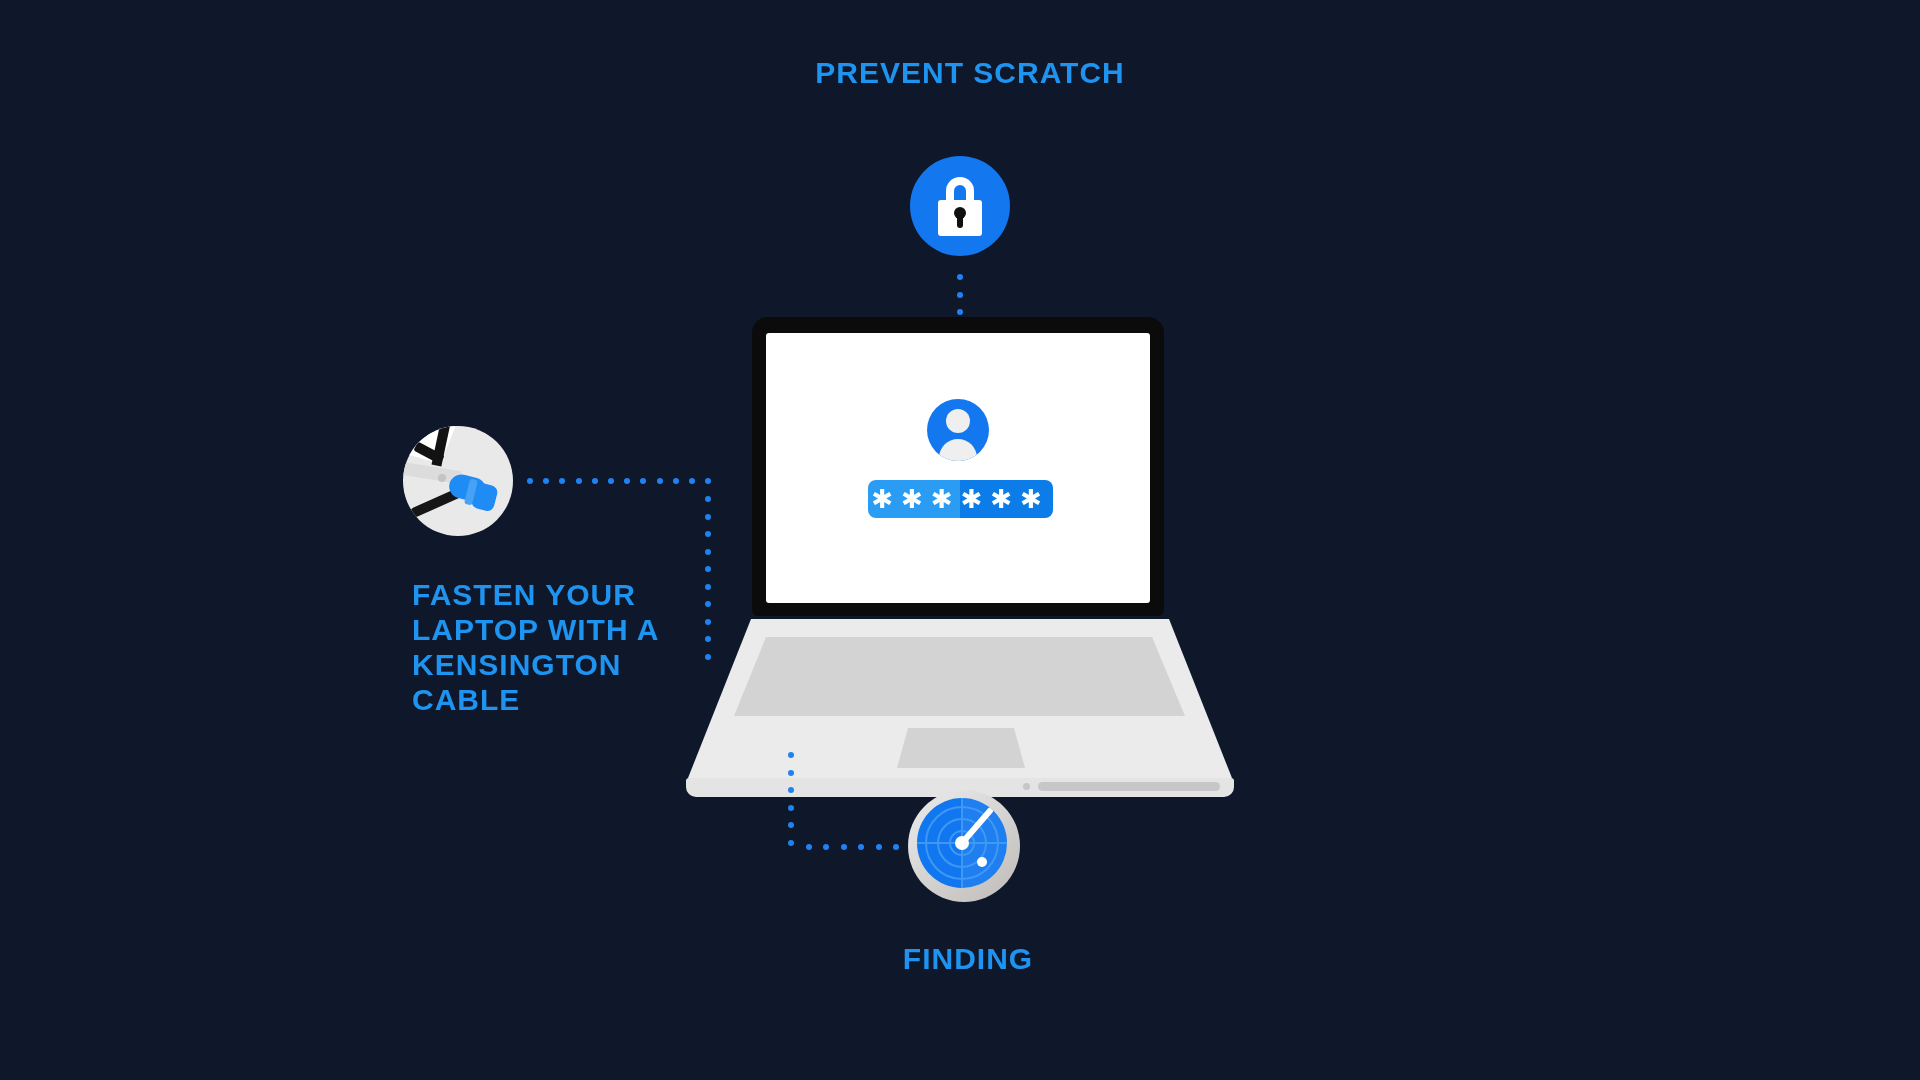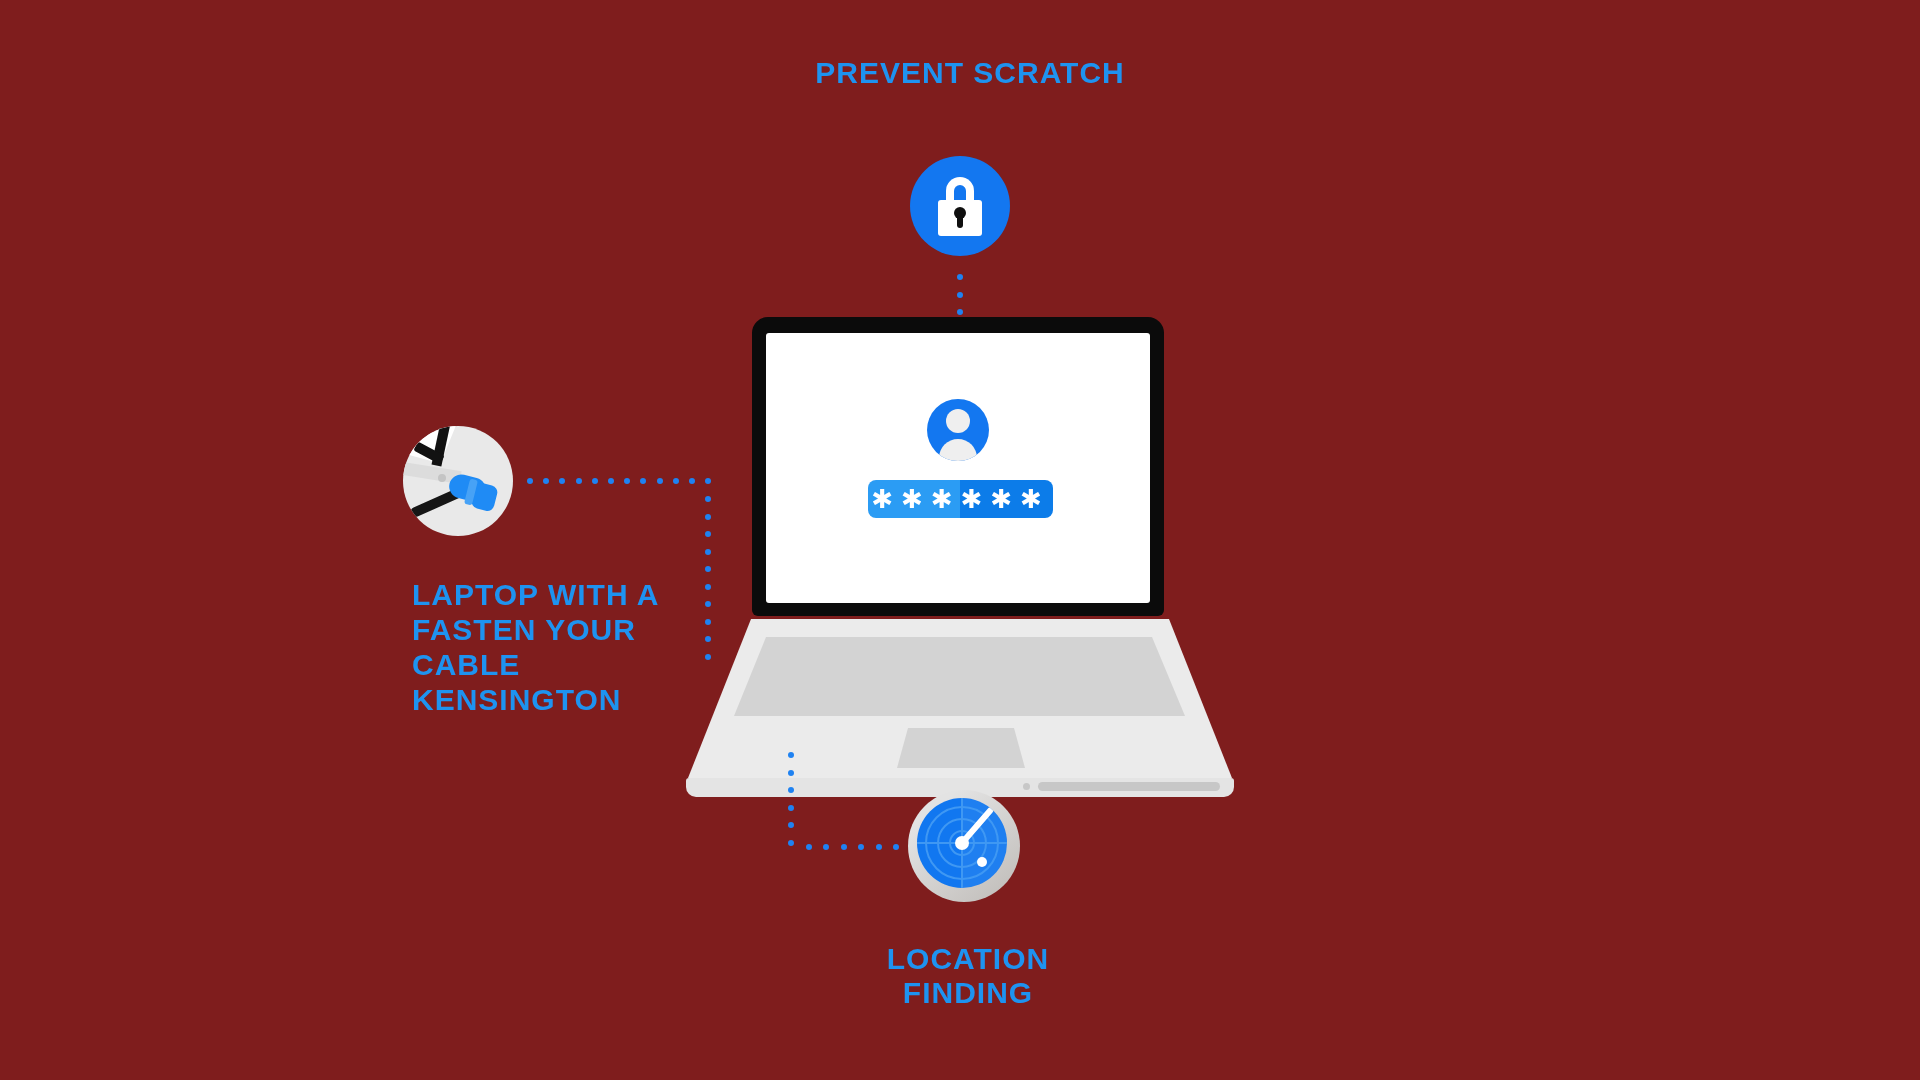--- a/index.html
+++ b/index.html
@@ -1,17 +1,17 @@
 <!DOCTYPE html>
 <html><head>
 <meta charset="utf-8">
 <style>
   html,body{margin:0;padding:0;background:#fff;}
   .canvas{
-    position:relative;width:1920px;height:1080px;background:#7f1d1d;overflow:hidden;
+    position:relative;width:1920px;height:1080px;background:#0f172a;overflow:hidden;
     font-family:"Liberation Sans",sans-serif;
   }
   
   .caption{position:absolute;color:#1e93f0;font-weight:bold;font-size:30px;letter-spacing:1px;}
   .caption div{white-space:nowrap;}
   .cap-top{left:768px;top:55px;width:404px;text-align:center;line-height:36px;}
   .cap-left{left:412px;top:577px;text-align:left;line-height:35px;}
   .cap-bottom{left:768px;top:942px;width:400px;text-align:center;line-height:34px;}
 
   
@@ -117,42 +117,41 @@
     <div class="kens-lid-b"></div>
     <div class="kens-band"></div>
     <div class="kens-slot"></div>
     <div class="kens-cable"></div>
     <div class="kens-plug"></div>
     <div class="kens-plug-head"></div>
     <div class="kens-plug-ridge"></div>
   </div>
 
   <div class="caption cap-left">
+    <div>FASTEN YOUR</div>
     <div>LAPTOP WITH A</div>
-    <div>FASTEN YOUR</div>
+    <div>KENSINGTON</div>
     <div>CABLE</div>
-    <div>KENSINGTON</div>
   </div>
 
   <div class="radar-ring">
     <div class="radar-disc">
       <div class="radar-half"></div>
       <div class="rring rring1"></div>
       <div class="rring rring2"></div>
       <div class="rring rring3"></div>
       <div class="rcross-v"></div>
       <div class="rcross-h"></div>
       <div class="rneedle"></div>
       <div class="rcenter"></div>
       <div class="rblip"></div>
     </div>
   </div>
 
   <div class="caption cap-bottom">
-    <div>LOCATION</div>
     <div>FINDING</div>
   </div>
 
   <div id="dots-layer">
       <div class="dot" style="left: 957px; top: 274px;"></div>
       <div class="dot" style="left: 957px; top: 291.5px;"></div>
       <div class="dot" style="left: 957px; top: 309px;"></div>
       <div class="dot" style="left: 527px; top: 478px;"></div>
       <div class="dot" style="left: 543.2px; top: 478px;"></div>
       <div class="dot" style="left: 559.4px; top: 478px;"></div>

